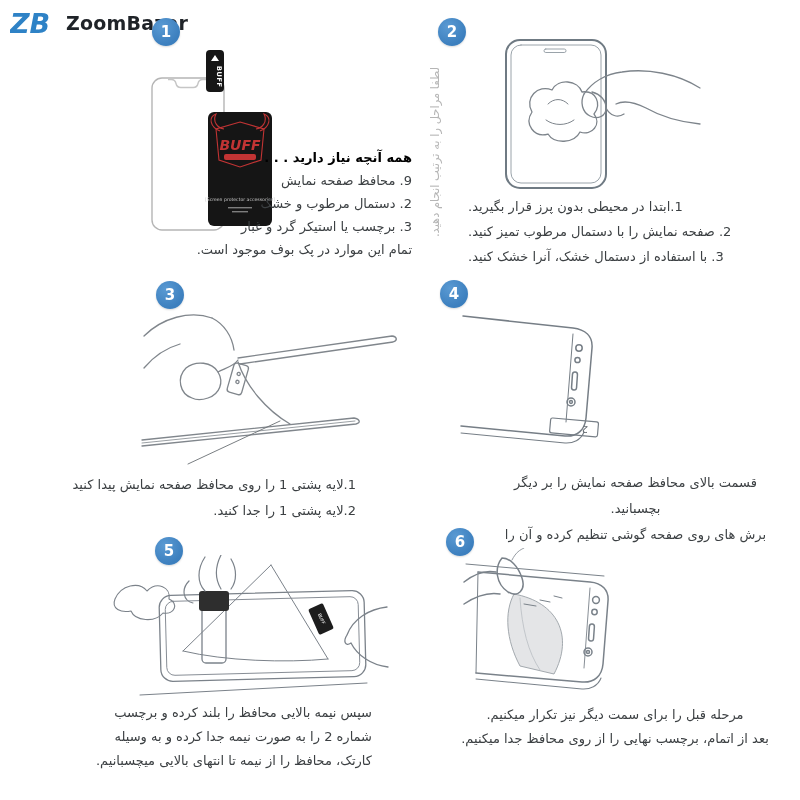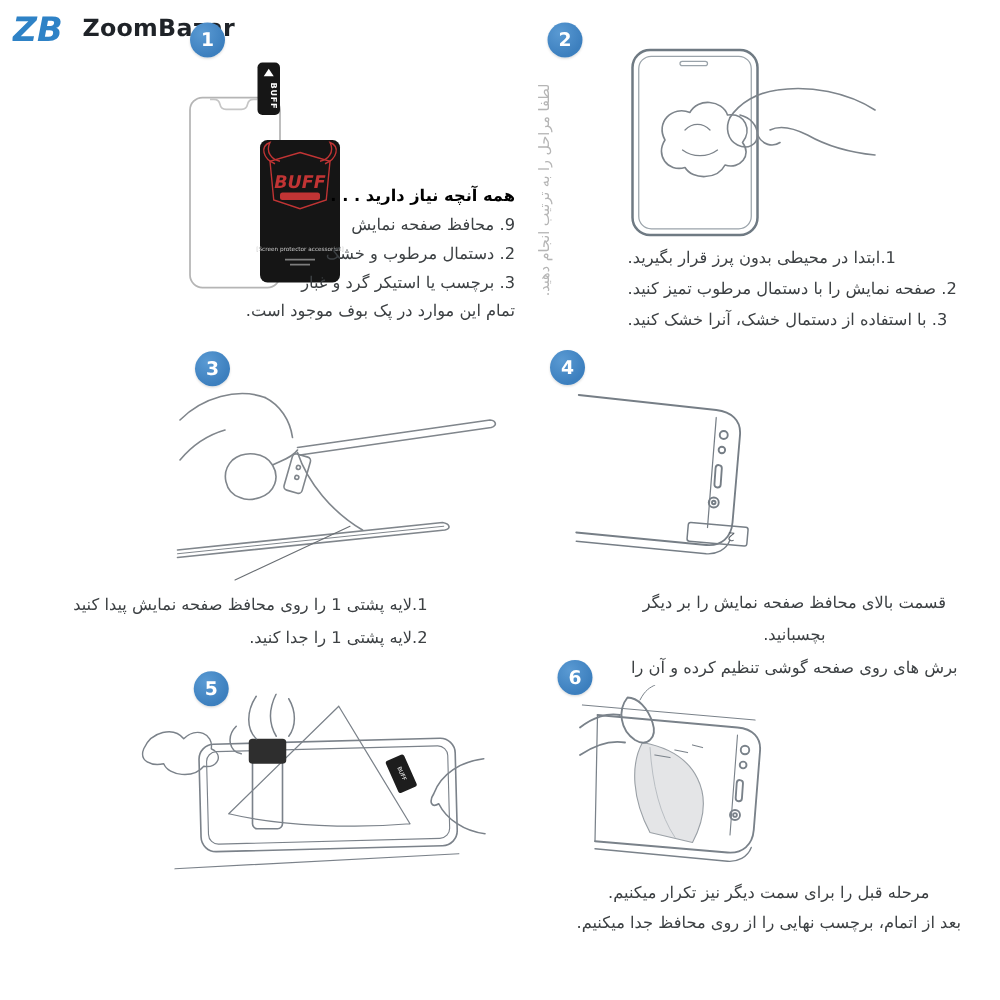--- a/index.html
+++ b/index.html
@@ -9,23 +9,23 @@
   .brand-name{font-size:19px;font-weight:bold;color:#1f2328;letter-spacing:.2px;}
   .badge{position:absolute;width:28px;height:28px;border-radius:50%;
          background:radial-gradient(circle at 35% 30%, #5a9ad3, #3c7fbe 70%);
          color:#fff;font-size:15px;font-weight:bold;display:flex;align-items:center;justify-content:center;
          box-shadow:0 1px 2px rgba(0,0,0,.15);}
   .txt{position:absolute;direction:rtl;color:#3c4043;font-size:13px;white-space:nowrap;}
   .txt .ln{white-space:nowrap;}
   .s1{right:388px;top:146px;text-align:right;}
   .s1 .ln{line-height:23px;}
   .s1 .hd{line-height:23px;color:#000000;font-weight:600;}
-  .s2{left:502px;top:194px;text-align:left;}
+  .s2{left:468px;top:194px;text-align:left;}
   .s2 .ln{line-height:25px;}
-  .s3{right:458px;top:472px;text-align:right;}
+  .s3{right:444px;top:472px;text-align:right;}
   .s3 .ln{line-height:26px;}
   .s4{left:480px;top:470px;width:311px;text-align:center;}
   .s4 .ln{line-height:26px;}
   .s5{right:428px;top:701px;text-align:right;}
   .s5 .ln{line-height:24px;}
   .s6{left:434px;top:703px;width:362px;text-align:center;}
   .s6 .ln{line-height:24px;}
   .vnote{position:absolute;left:340px;top:145px;width:190px;height:14px;text-align:center;
          transform:rotate(-90deg);transform-origin:center;color:#b5b5b5;font-size:11.5px;direction:rtl;}
   .art{position:absolute;}
@@ -190,19 +190,24 @@
     <div class="ln">1.لایه پشتی 1 را روی محافظ صفحه نمایش پیدا کنید</div>
     <div class="ln">2.لایه پشتی 1 را جدا کنید.</div>
   </div>
 
   <div class="txt s4">
     <div class="ln">قسمت بالای محافظ صفحه نمایش را بر دیگر</div>
     <div class="ln">بچسبانید.</div>
     <div class="ln">برش های روی صفحه گوشی تنظیم کرده و آن را</div>
   </div>
 
+  <div class="txt s5">
+    <div class="ln">سپس نیمه بالایی محافظ را بلند کرده و برچسب</div>
+    <div class="ln">شماره 2 را به صورت نیمه جدا کرده و به وسیله</div>
+    <div class="ln">کارتک، محافظ را از نیمه تا انتهای بالایی میچسبانیم.</div>
+  </div>
 
   <div class="txt s6">
     <div class="ln">مرحله قبل را برای سمت دیگر نیز تکرار میکنیم.</div>
     <div class="ln">بعد از اتمام، برچسب نهایی را از روی محافظ جدا میکنیم.</div>
   </div>
 
 </div>
 
 </body></html>

